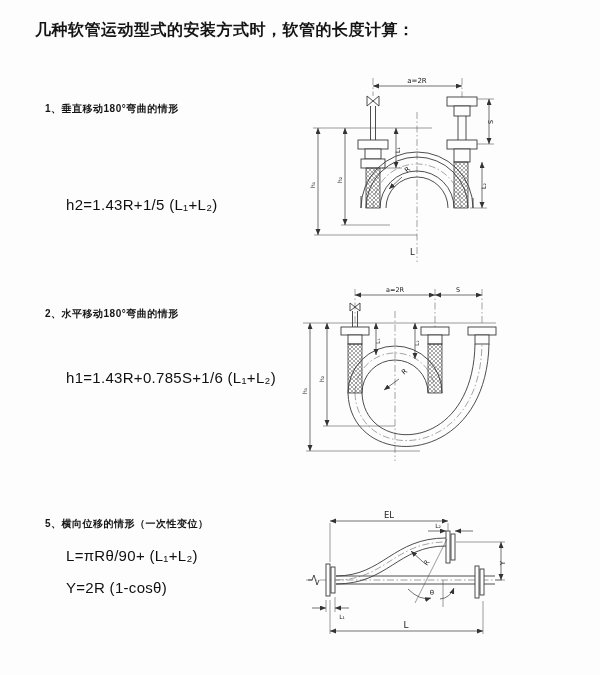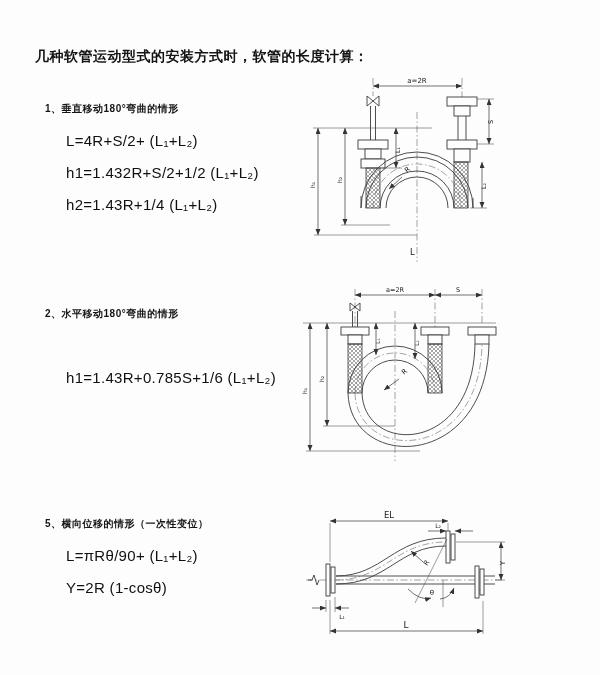--- a/index.html
+++ b/index.html
@@ -1,41 +1,39 @@
 <!DOCTYPE html>
 <html><head>
 <meta charset="utf-8">
 <style>
   html,body{margin:0;padding:0;background:#e9e9e9;}
   .sheet{position:relative;width:600px;height:675px;background:#fdfdfd;overflow:hidden;
          font-family:"Liberation Sans","DejaVu Sans",sans-serif;color:#141414;}
-  .title{position:absolute;left:35px;top:20px;font-size:14px;font-weight:bold;letter-spacing:.5px;margin-top:28px;}
+  .title{position:absolute;left:35px;top:20px;font-size:16px;font-weight:bold;letter-spacing:.5px;}
   .heading{position:absolute;left:45px;font-size:10px;font-weight:bold;letter-spacing:.5px;}
   .formula{position:absolute;left:66px;font-size:15px;color:#101010;letter-spacing:.3px;font-weight:500;}
   .diagram{position:absolute;}
   
   .ln{stroke:#3a3a3a;stroke-width:.9;fill:none;}
   .thin{stroke:#4a4a4a;stroke-width:.55;fill:none;}
   .dim{stroke:#333;stroke-width:.7;fill:none;}
   .cl{stroke:#5a5a5a;stroke-width:.55;fill:none;stroke-dasharray:7 2.5 1.5 2.5;}
   .part{fill:#fdfdfd;stroke:#3a3a3a;stroke-width:.9;}
   .braid{stroke:#3a3a3a;stroke-width:.8;}
   .lbl{fill:#222;font-family:"DejaVu Sans",sans-serif;}
 </style>
 </head>
 <body>
 
 <div class="sheet">
 
   <div class="title">几种软管运动型式的安装方式时，软管的长度计算：</div>
 
   <div class="heading" style="top:102px">1、垂直移动180°弯曲的情形</div>
-  <div class="formula" style="top:132px">L=4R+S/2+ (L₁+L₂)</div>
-  <div class="formula" style="top:164px">h1=1.432R+S/2+1/2 (L₁+L₂)</div>
-  <div class="formula" style="top:196px">h2=1.43R+1/4 (L₁+L₂)</div>
+  <div class="formula" style="top:196px">h2=1.43R+1/5 (L₁+L₂)</div>
 
   <svg class="diagram" style="left:310px;top:70px" width="290" height="195" viewBox="0 0 290 195">
     <defs>
       <marker id="ah1" markerUnits="userSpaceOnUse" markerWidth="7" markerHeight="6" refX="6" refY="2.5" orient="auto-start-reverse">
         <path d="M0,0 L6,2.5 L0,5 Z" fill="#333"></path>
       </marker>
       <pattern id="braid1" patternUnits="userSpaceOnUse" width="4" height="4">
         <path d="M0,0 L4,4 M4,0 L0,4" stroke="#555" stroke-width="0.5"></path>
       </pattern>
     </defs>

